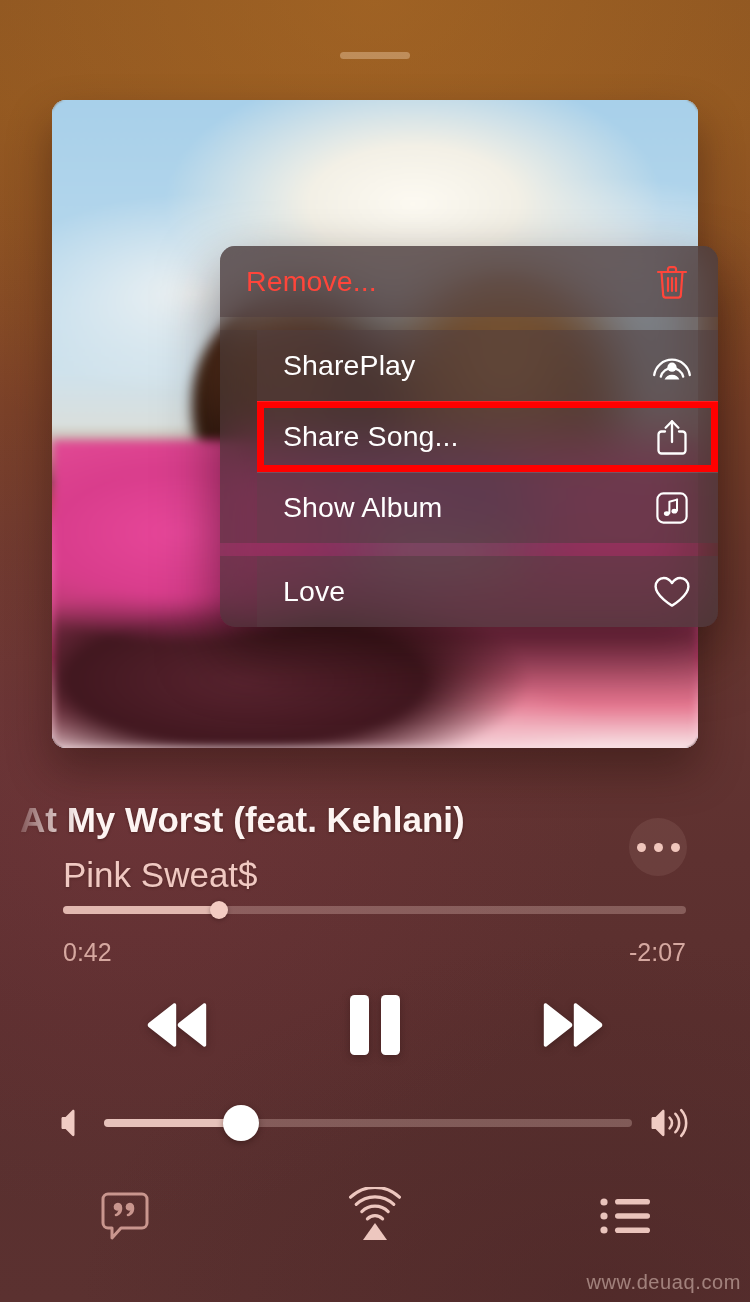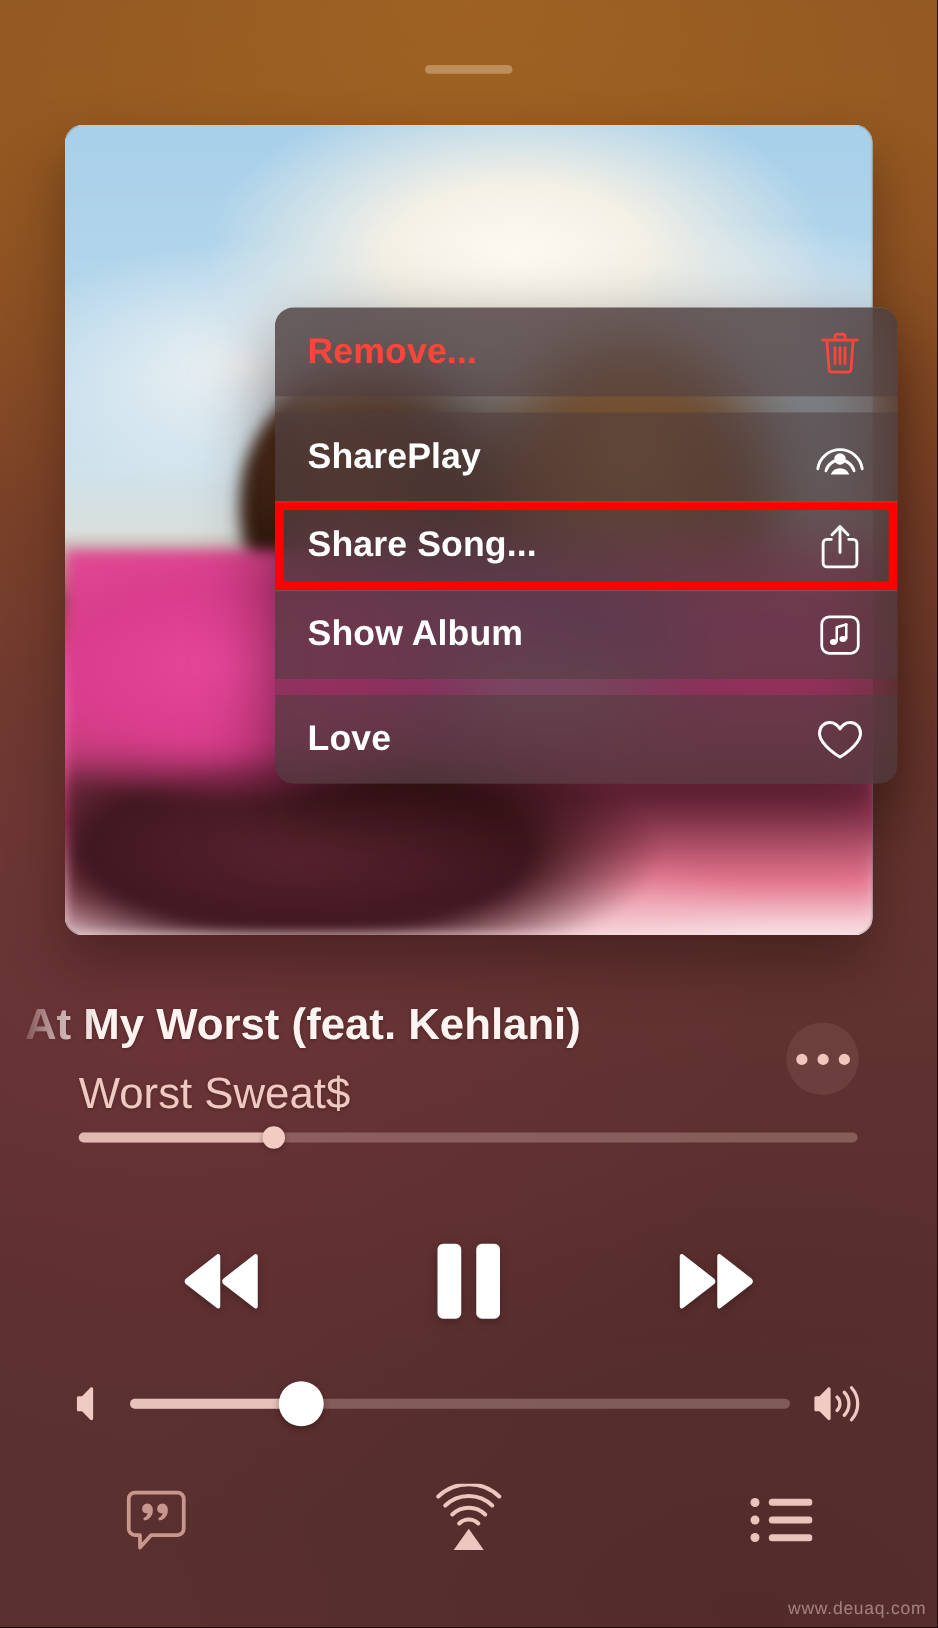--- a/index.html
+++ b/index.html
@@ -102,37 +102,37 @@
     position:absolute; left:220px; top:246px;
     width:498px;
     border-radius:15px;
     overflow:hidden;
     box-shadow:0 26px 60px rgba(25,8,6,.55);
     background:rgba(58,45,46,.55);
     backdrop-filter:blur(26px) saturate(130%);
     -webkit-backdrop-filter:blur(26px) saturate(130%);
   }
   .ctx-group{ background:rgba(70,54,55,.38); }
-  .ctx-group + .ctx-group{ margin-top:13px; }
+  .ctx-group + .ctx-group{ margin-top:13px;padding-left:37px; }
   .ctx-row{
     position:relative;
     height:71px;
     display:flex; align-items:center;
     padding:0 26px;
     color:#fff;
     font-size:28.5px;
     letter-spacing:.1px;
     background:rgba(86,66,68,.30);
   }
   .ctx-row + .ctx-row::before{
     content:"";
     position:absolute; left:0; right:0; top:0; height:1px;
     background:rgba(255,255,255,.12);
   }
-  .ctx-row .lbl{ flex:1; white-space:nowrap;font-weight:bold; }
+  .ctx-row .lbl{ flex:1; white-space:nowrap; }
   .ctx-row.destructive .lbl{ color:#ff453a; }
   .ctx-row .ic{
     width:40px; height:40px;
     display:flex; align-items:center; justify-content:center;
     flex:0 0 auto;
   }
   .ctx-row .ic svg{ display:block; }
 
   
   .ctx-row.highlight{
@@ -247,21 +247,21 @@
     display:flex; align-items:center;
   }
   .bb-slot{
     width:250px; height:76px;
     display:flex; align-items:center; justify-content:center;
   }
   .bb-slot svg{ display:block; }
 
   .wm{
     position:absolute; right:9px; bottom:8px;
-    font-size:14px; letter-spacing:.6px;
+    font-size:20px; letter-spacing:.6px;
     color:rgba(255,230,220,.46);
     font-family:"Liberation Sans", sans-serif;
   }
 </style>
 </head>
 <body>
 
 <div id="screen">
   <div id="content">
 
@@ -340,33 +340,37 @@
           </span>
         </div>
       </div>
 
     </div>
 
     <div class="np-text">
       <div class="np-title-wrap">
         <div class="np-title">At My Worst (feat. Kehlani)</div>
       </div>
-      <div class="np-artist">Worst Sweat$</div>
+      <div class="np-artist">Pink Sweat$</div>
     </div>
 
     <div class="more-btn">
       <i></i>
       <i></i>
       <i></i>
     </div>
 
     <div class="prog">
       <div class="track"></div>
       <div class="fill" id="prog-fill" style="width: 155.75px;"></div>
       <div class="knob" id="prog-knob" style="left: 146.75px;"></div>
+    </div>
+    <div class="times">
+      <span>0:42</span>
+      <span>-2:07</span>
     </div>
 
     <div class="transport">
       <div class="tbtn">
         <span>
           <svg width="78" height="52" viewBox="0 0 78 52" fill="#ffffff">
             <path d="M37.5 4.6 C38.6 3.7 40.2 4.5 40.2 5.9 V46.1 C40.2 47.5 38.6 48.3 37.5 47.4 L12.6 28.1 C11.4 27.1 11.4 24.9 12.6 23.9 Z"></path>
             <path d="M67.5 4.6 C68.6 3.7 70.2 4.5 70.2 5.9 V46.1 C70.2 47.5 68.6 48.3 67.5 47.4 L42.6 28.1 C41.4 27.1 41.4 24.9 42.6 23.9 Z"></path>
           </svg>
         </span>

